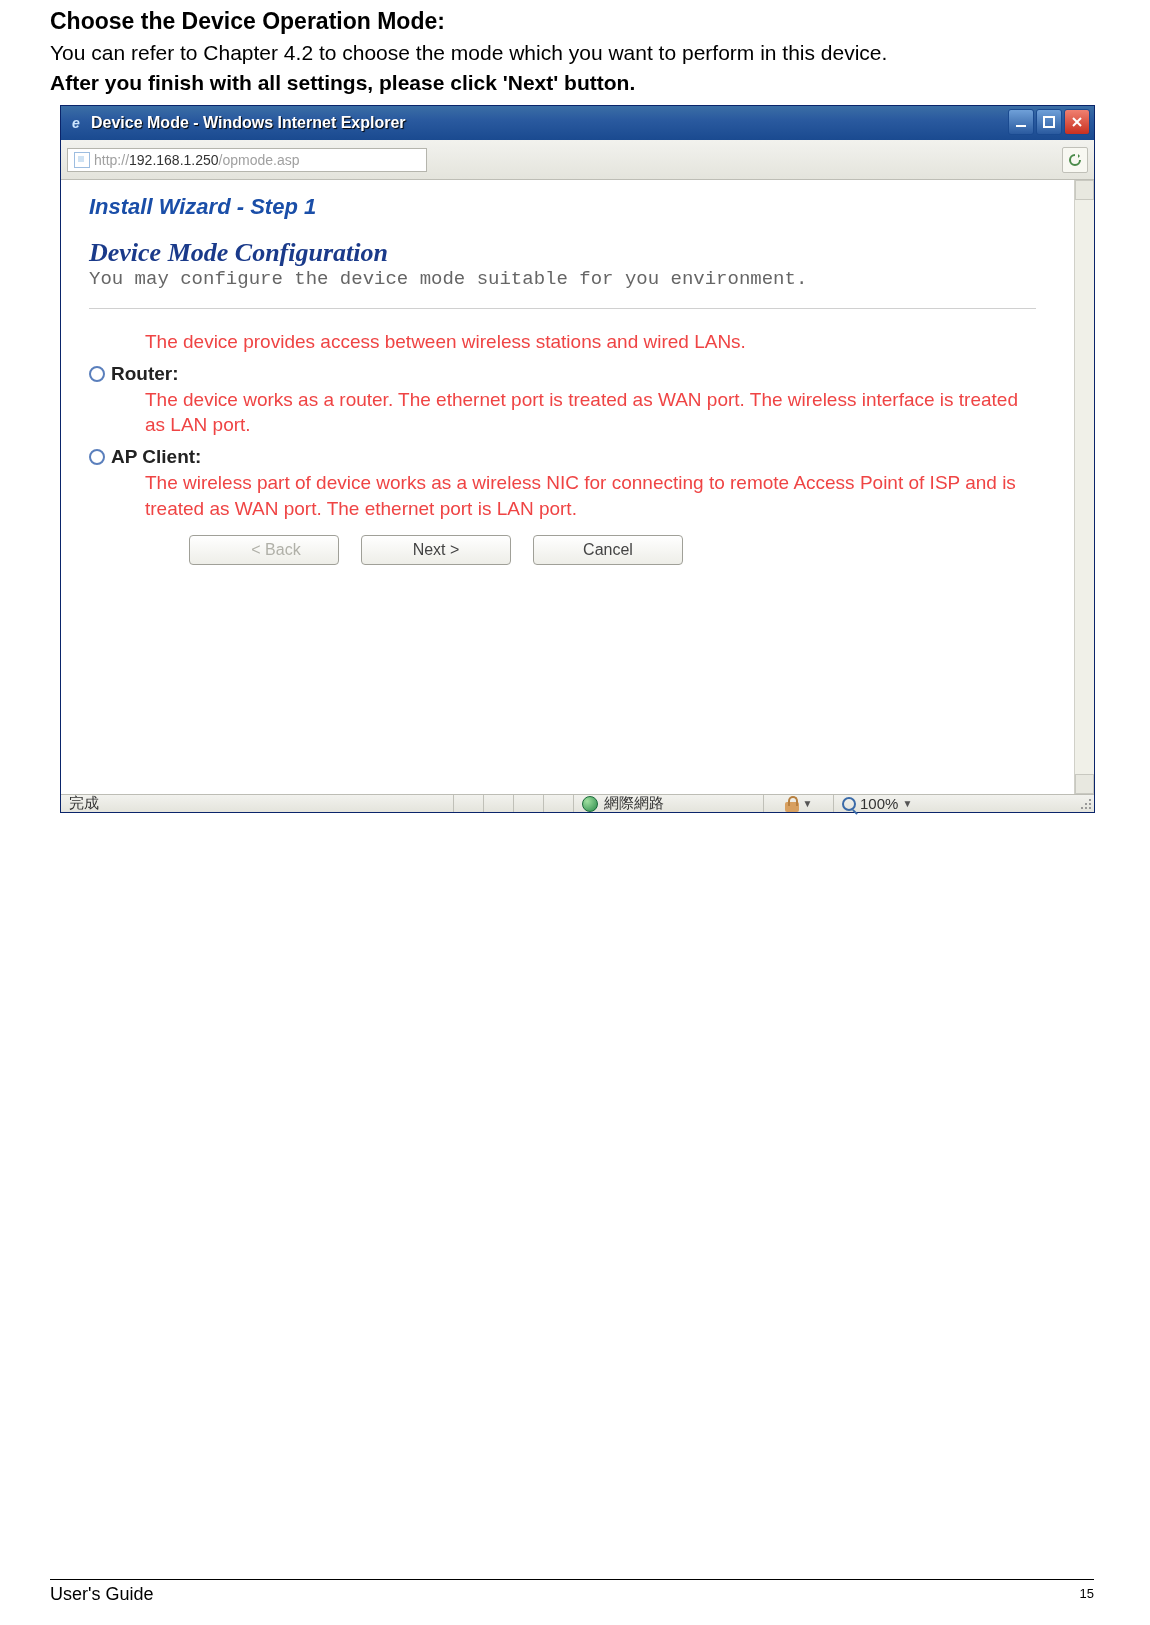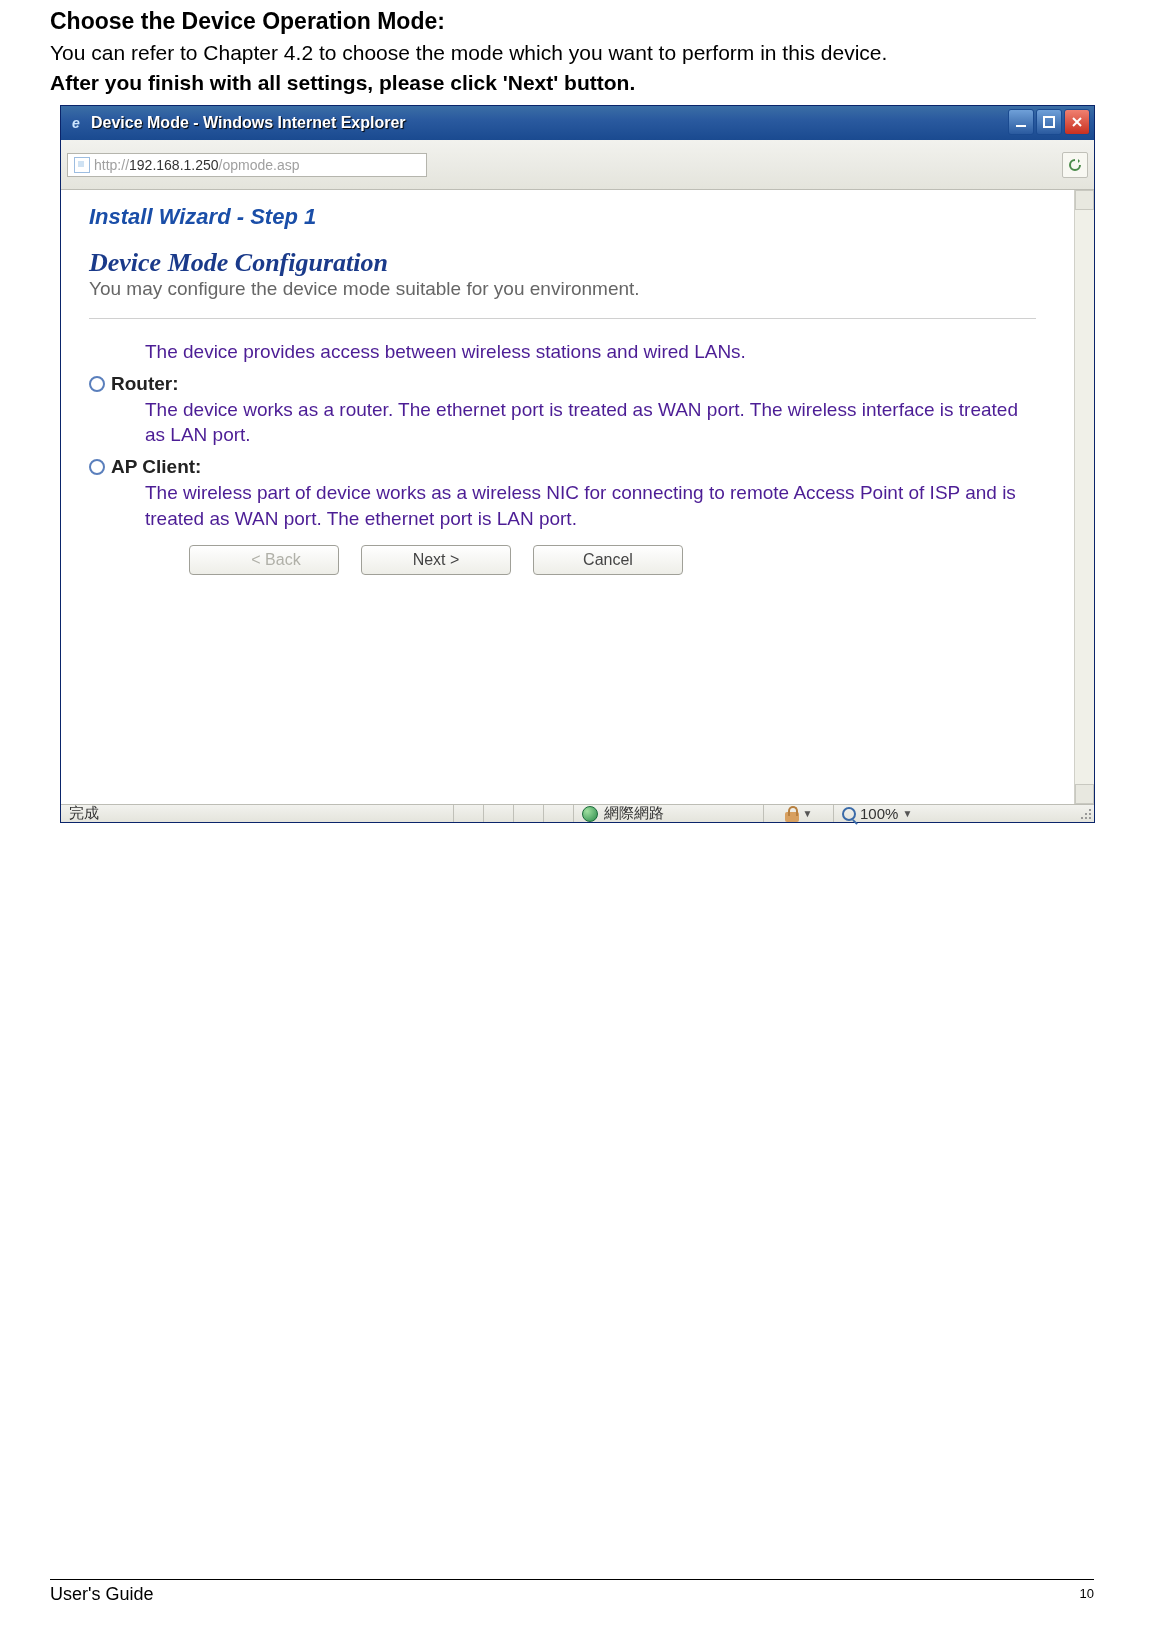--- a/index.html
+++ b/index.html
@@ -40,21 +40,21 @@
     font-size: 16px;
     text-shadow: 1px 1px 1px #000;
   }
   .win-controls { position: absolute; right: 4px; top: 3px; display: flex; gap: 2px; }
   .win-btn { width: 26px; height: 26px; border-radius: 3px; display: flex; align-items: center; justify-content: center; border: 1px solid #1a4a90; }
   .win-min { background: linear-gradient(#6fa0d8, #2a5a9f); }
   .win-max { background: linear-gradient(#6fa0d8, #2a5a9f); }
   .win-close { background: linear-gradient(#f08070, #c83020); }
   .win-btn svg { width: 14px; height: 14px; }
   .toolbar {
-    height: 50px;
+    height: 40px;
     background: linear-gradient(#f2f2ee, #e4e4dc);
     border-bottom: 1px solid #bdbdb5;
     display: flex;
     align-items: center;
     padding: 0 6px;
     gap: 13px;
   }
   .addr-box {
     display: flex; align-items: center;
     background: #fff;
@@ -85,30 +85,30 @@
   .scrollbar {
     width: 20px;
     background: #f0f0e8;
     border-left: 1px solid #d0d0c8;
     display: flex; flex-direction: column;
   }
   .scroll-arrow { height: 20px; background: #e8e8e0; border: 1px solid #c8c8c0; margin:0; }
   .scroll-track { flex:1; }
   .step-title { color: #1a4ea8; font-weight: bold; font-size: 22px; margin-bottom: 18px; font-style: italic; }
   .config-title { color: #1a3a8a; font-weight: bold; font-size: 26px; font-style: italic; font-family: Georgia, serif;}
-  .config-desc { font-size: 19px; color: #666; margin-bottom: 18px; }
+  .config-desc { font-size: 19px; color: #666; margin-bottom: 18px; font-family: Liberation Mono, monospace; }
   hr.sep { border: none; border-top: 1px solid #d0d0d0; margin: 0 0 20px 0; }
   .opt-row { margin-bottom: 2px; display: flex; align-items: flex-start; }
   .radio {
     width: 16px; height: 16px; border-radius:50%; border: 2px solid #5a7fbc; background:#fff;
     margin: 3px 6px 0 0; flex-shrink:0; display:flex; align-items:center; justify-content:center;
   }
   .radio.selected::after { content:""; width:8px; height:8px; border-radius:50%; background:#2a6a2a; }
   .opt-label { font-weight: bold; font-size: 19px; color: #222; }
-  .opt-desc { font-size: 19px; color: #4c1d95; margin: 2px 0 8px 56px; line-height: 1.35; max-width: 880px;}
+  .opt-desc { font-size: 19px; color: #ef4444; margin: 2px 0 8px 56px; line-height: 1.35; max-width: 880px;}
   .btn-row { display: flex; gap: 22px; margin: 14px 0 0 100px; }
   .wiz-btn {
     width: 150px; height: 30px; border: 1px solid #a0a098; border-radius: 4px;
     background: linear-gradient(#ffffff, #eeeee8);
     font-size: 16px; color: #444;
     box-shadow: 0 1px 0 #fff inset;
   }
   .wiz-btn.disabled { color: #b0b0a8; padding-left: 24px; }
   .statusbar {
     height: 18px;
@@ -252,14 +252,14 @@
       <span class="dd-arrow">▼</span>
     </div>
     <div class="grip">
         <div class="grip-dots"></div>
       </div>
   </div>
 </div>
 
 <div class="footer">
   <span>User's Guide</span>
-  <span class="page-num">10</span>
+  <span class="page-num">15</span>
 </div>
 
 </body></html>

